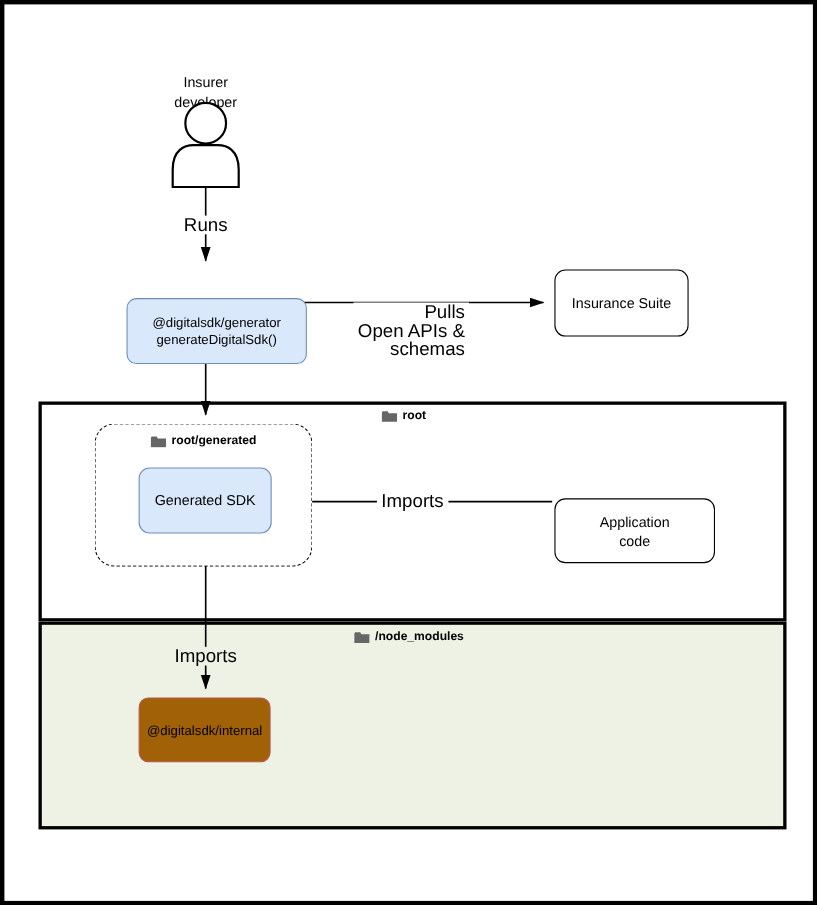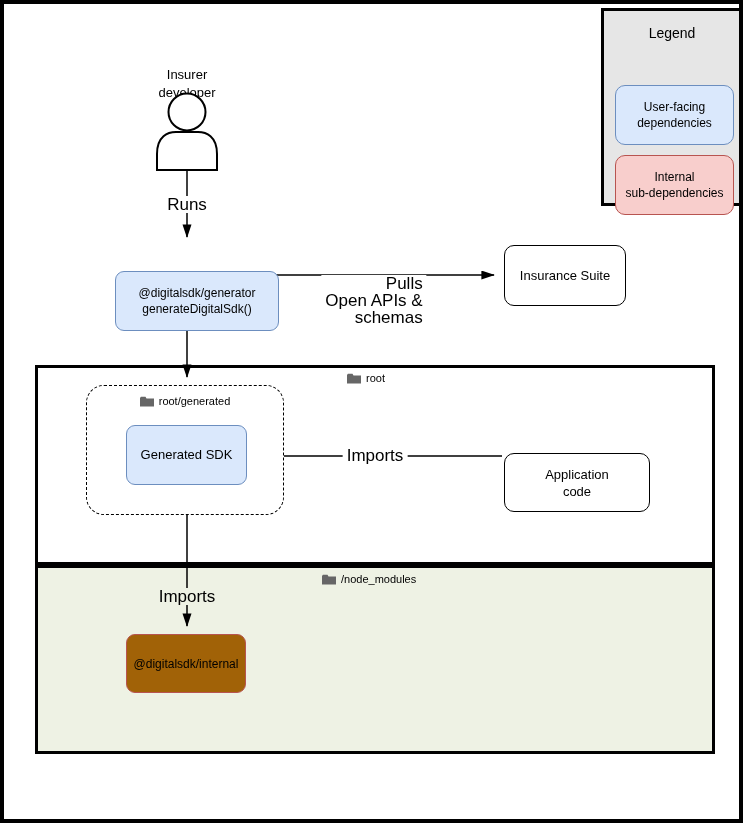--- a/index.html
+++ b/index.html
@@ -16,21 +16,21 @@
   .node{border-radius:9px;font-size:12px;line-height:16px;}
   .node-blue{background:#dae8fc;border:1.3px solid #6c8ebf;}
   .node-red{background:#a16207;border:1.3px solid #b85450;}
   .node-plain{background:#ffffff;border:1.5px solid #000000;border-radius:10px;font-size:13px;line-height:17px;}
 
   
   .container-root{left:31px;top:361px;width:680px;height:200px;background:#ffffff;border:3px solid #000;}
   .container-node-modules{left:31px;top:561px;width:680px;height:189px;background:#eef2e4;border:3px solid #000;}
   .dashed-box{left:82px;top:381px;width:198px;height:130px;border:1.4px dashed #000;border-radius:18px;background:#ffffff;}
 
-  .folder-label{display:flex;align-items:center;gap:5px;font-size:11px;font-weight:normal;}
+  .folder-label{display:flex;align-items:center;gap:5px;font-size:11px;font-weight:bold;}
   .folder-label svg{display:block;}
 
   
   .edge-label{font-size:17px;line-height:17px;text-align:right;background:#fff;padding:0 4px;transform:translateX(-50%);}
   .edge-label.on-green{background:#eef2e4;}
 
   
   .legend{left:597px;top:4px;width:142px;height:198px;background:#e6e6e6;border:3px solid #000;}
   .legend-title{position:absolute;top:14px;left:0;width:100%;text-align:center;font-size:14px;}
   .legend-swatch{position:absolute;left:11px;width:117px;border-radius:10px;font-size:12px;line-height:16px;}
@@ -83,42 +83,35 @@
 
   <div class="abs dashed-box">
     <div class="folder-label" style="position:absolute;top:9px;left:0;width:100%;justify-content:center;">
       <svg width="14" height="11" viewBox="0 0 14 11">
         <path d="M0,2 L0,10.5 L14,10.5 L14,2.6 L6.5,2.6 L5.5,0.8 L0.9,0.8 Z" fill="#666"></path>
       </svg>
       <span>root/generated</span>
     </div>
   </div>
 
-  <div class="abs node node-blue center-text" style="left:122px;top:421px;width:121px;height:60px;font-size:13px;">Generated SDK</div>
+  <div class="abs node node-blue center-text" style="left:122px;top:421px;width:121px;height:60px;font-size:13px;border-radius:10px;">Generated SDK</div>
 
   <div class="abs node-plain center-text pre" style="left:500px;top:423px;width:146px;height:59px;">Application
 code</div>
 
   <div class="abs folder-label" style="left:318px;top:569px;">
     <svg width="14" height="11" viewBox="0 0 14 11">
       <path d="M0,2 L0,10.5 L14,10.5 L14,2.6 L6.5,2.6 L5.5,0.8 L0.9,0.8 Z" fill="#666"></path>
     </svg>
     <span>/node_modules</span>
   </div>
 
   <div class="abs node node-red center-text" style="left:122px;top:630px;width:120px;height:59px;">@digitalsdk/internal</div>
 
   <div class="abs edge-label" style="left:183px;top:192px;">Runs</div>
   <div class="abs edge-label pre" style="left:370px;top:245px;">Pulls
 Open APIs &amp;
 schemas</div>
   <div class="abs edge-label" style="left:371px;top:443px;">Imports</div>
   <div class="abs edge-label on-green" style="left:183px;top:584px;">Imports</div>
 
-  <div class="abs legend">
-    <div class="legend-title">Legend</div>
-    <div class="legend-swatch blue center-text pre">User-facing
-dependencies</div>
-    <div class="legend-swatch red center-text pre">Internal
-sub-dependencies</div>
-  </div>
 
 </div>
 
 </body></html>

